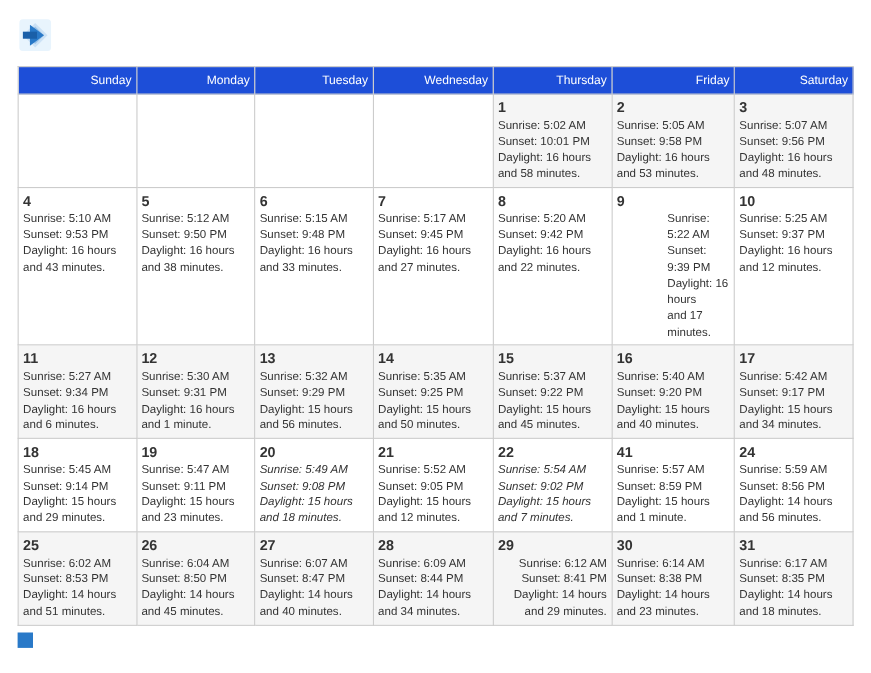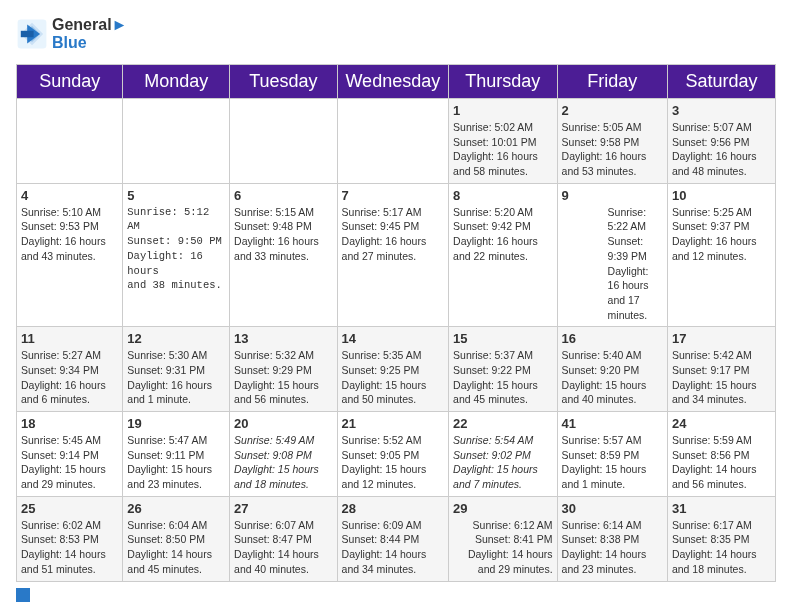--- a/index.html
+++ b/index.html
@@ -36,25 +36,25 @@
     .location {
       font-size: 14px;
       color: #555;
     }
     table {
       width: 100%;
       border-collapse: collapse;
       font-size: 11px;
     }
     thead tr th {
-      background-color: #4c1d95;
+      background-color: #1d4ed8;
       color: #fff;
       padding: 6px 4px;
-      text-align: center;
-      font-size: 18px;
+      text-align: right;
+      font-size: 11px;
       font-weight: normal;
       border: 1px solid #ccc;
     }
     tbody tr td {
       border: 1px solid #ccc;
       vertical-align: top;
       padding: 4px 4px;
       height: 80px;
       width: 113px;
       color: #333;
@@ -99,24 +99,20 @@
   <div class="logo">
     <svg class="logo-icon" viewBox="0 0 40 40">
       <rect x="2" y="2" width="36" height="36" rx="4" fill="#e8f4fd"></rect>
       <polygon points="20,6 34,20 20,34 6,20" fill="#2979C8" opacity="0.15"></polygon>
       <polygon points="20,10 30,20 20,30 10,20" fill="#2979C8" opacity="0.3"></polygon>
       <polygon points="10,15 30,15 30,25 10,25" fill="none"></polygon>
 
       <polygon points="14,8 30,20 14,32" fill="#2979C8"></polygon>
       <rect x="6" y="16" width="16" height="8" fill="#1a5fa8"></rect>
     </svg>
-    <div>
-      <div style="font-size:16px;font-weight:bold;color:#333;">General<span style="color:#2979C8;">►</span></div>
-      <div style="font-size:16px;font-weight:bold;color:#2979C8;">Blue</div>
-    </div>
   </div>
   <div class="title-block">
     <div class="month-title"></div>
     <div class="location"></div>
   </div>
 </div>
 
 <table>
   <thead>
     <tr>
@@ -160,21 +156,21 @@
       <tr>
         <td>
           <span class="day-num">4</span>
           <div class="day-info" style="white-space: pre-line;">Sunrise: 5:10 AM
 Sunset: 9:53 PM
 Daylight: 16 hours
 and 43 minutes.</div>
         </td>
         <td>
           <span class="day-num">5</span>
-          <div class="day-info" style="white-space: pre-line; font-family: Liberation Mono, monospace;">Sunrise: 5:12 AM
+          <div class="day-info" style="white-space: pre-line;">Sunrise: 5:12 AM
 Sunset: 9:50 PM
 Daylight: 16 hours
 and 38 minutes.</div>
         </td>
         <td>
           <span class="day-num">6</span>
           <div class="day-info" style="white-space: pre-line;">Sunrise: 5:15 AM
 Sunset: 9:48 PM
 Daylight: 16 hours
 and 33 minutes.</div>

